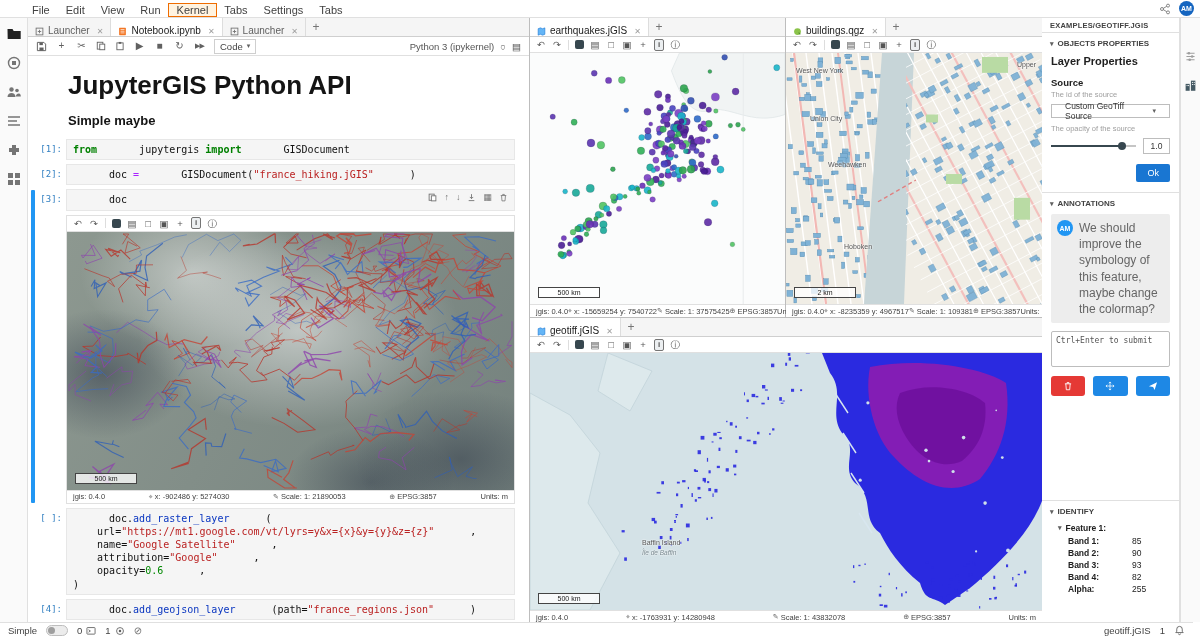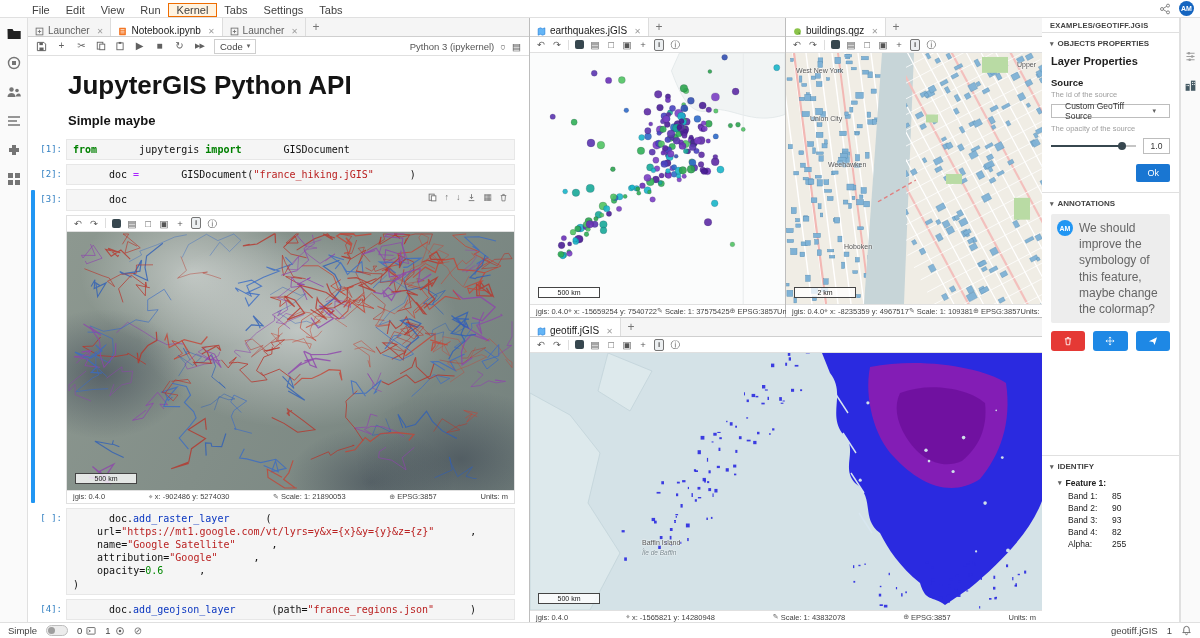--- a/index.html
+++ b/index.html
@@ -138,27 +138,27 @@
   .ann-input { border:1px solid #bdbdbd; height:36px; padding:4px;
     font-family:"DejaVu Sans Mono", monospace; font-size:8px; color:#555; margin-bottom:9px; border-radius:2px; }
   .ann-buttons { display:flex; gap:8px; margin-bottom:8px; }
   .ann-btn { flex:1; height:20px; border-radius:3px; display:flex; align-items:center;
     justify-content:center; border:none; }
   .ann-btn.red { background:#e53935; } .ann-btn.blue { background:#1e88e5; }
 
   .id-block { margin-top:96px; }
   .id-feature { padding:3px 8px 2px 16px; font-size:8.5px; font-weight:bold; display:flex; gap:4px; align-items:center; }
   .id-row { display:flex; padding:1px 0 1px 26px; font-size:8.5px; }
-  .id-label { width:44px; font-weight:normal; }
+  .id-label { width:64px; font-weight:bold; }
 
   #right-strip { width:20px; min-width:20px; background:#fafafa; border-left:1px solid #e0e0e0;
     display:flex; flex-direction:column; align-items:center; padding-top:32px; gap:16px; }
 
   
-  #statusbar { position:absolute; left:0; right:0; bottom:0; height:16px; background:#fff;
+  #statusbar { position:absolute; left:0; right:7px; bottom:0; height:16px; background:#fff;
     border-top:1px solid #e0e0e0; display:flex; align-items:center; padding:0 8px; gap:9px;
     font-size:9.5px; color:#424242; z-index:9; }
   .toggle { width:22px; height:11px; border-radius:6px; background:#ececec; border:1px solid #bdbdbd; position:relative; }
   .toggle .tknob { position:absolute; left:1px; top:1px; width:7px; height:7px; border-radius:50%; background:#9e9e9e; }
   .sb-group { display:flex; align-items:center; gap:4px; }
   .sb-right { margin-left:auto; display:flex; align-items:center; gap:9px; }
 </style>
 </head>
 <body>
 
@@ -1466,21 +1466,21 @@
             <circle cx="433.6" cy="84.6" r="1.8" fill="#cfe0ea"></circle>
           </svg>
         <span class="map-label" style="left:112px;top:186px">Baffin Island</span>
         <span class="map-label it" style="left:112px;top:196px">Île de Baffin</span>
         <div class="scalebar">500 km</div>
       </div>
       <div class="map-status">
         <span class="ms-item">jgis: 0.4.0</span>
         <span class="ms-item">
             <span class="ms-ico">⌖</span>
-            <span>x: -1565821 y: 14280948</span>
+            <span>x: -1763931 y: 14280948</span>
           </span>
         <span class="ms-item">
             <span class="ms-ico">✎</span>
             <span>Scale: 1: 43832078</span>
           </span>
         <span class="ms-item">
             <span class="ms-ico">⊕</span>
             <span>EPSG:3857</span>
           </span>
         <span class="ms-item">Units: m</span>
@@ -1522,20 +1522,21 @@
     <div class="rp-sect">
       <span class="caret">▾</span>
       <span>ANNOTATIONS</span>
     </div>
 
     <div class="rp-body">
       <div class="annotation-card">
         <span class="ann-avatar">AM</span>
         <span class="ann-text">We should improve the symbology of this feature, maybe change the colormap?</span>
       </div>
+      <div class="ann-input">Ctrl+Enter to submit</div>
       <div class="ann-buttons">
         <button class="ann-btn red">
           <svg width="10" height="10" viewBox="0 0 16 16">
               <path d="M3 4.5h10M6.5 4.5v-2h3v2M4.5 4.5l.8 9.5h5.4l.8-9.5" fill="none" stroke="#fff" stroke-width="1.4"></path>
             </svg>
         </button>
         <button class="ann-btn blue">
           <svg width="10" height="10" viewBox="0 0 16 16">
               <path d="M8 1.5v13M1.5 8h13M8 1.5L6 3.5M8 1.5l2 2M8 14.5l-2-2M8 14.5l2-2M1.5 8l2-2M1.5 8l2 2M14.5 8l-2-2M14.5 8l-2 2" stroke="#fff" fill="none" stroke-width="1.2"></path>
             </svg>

